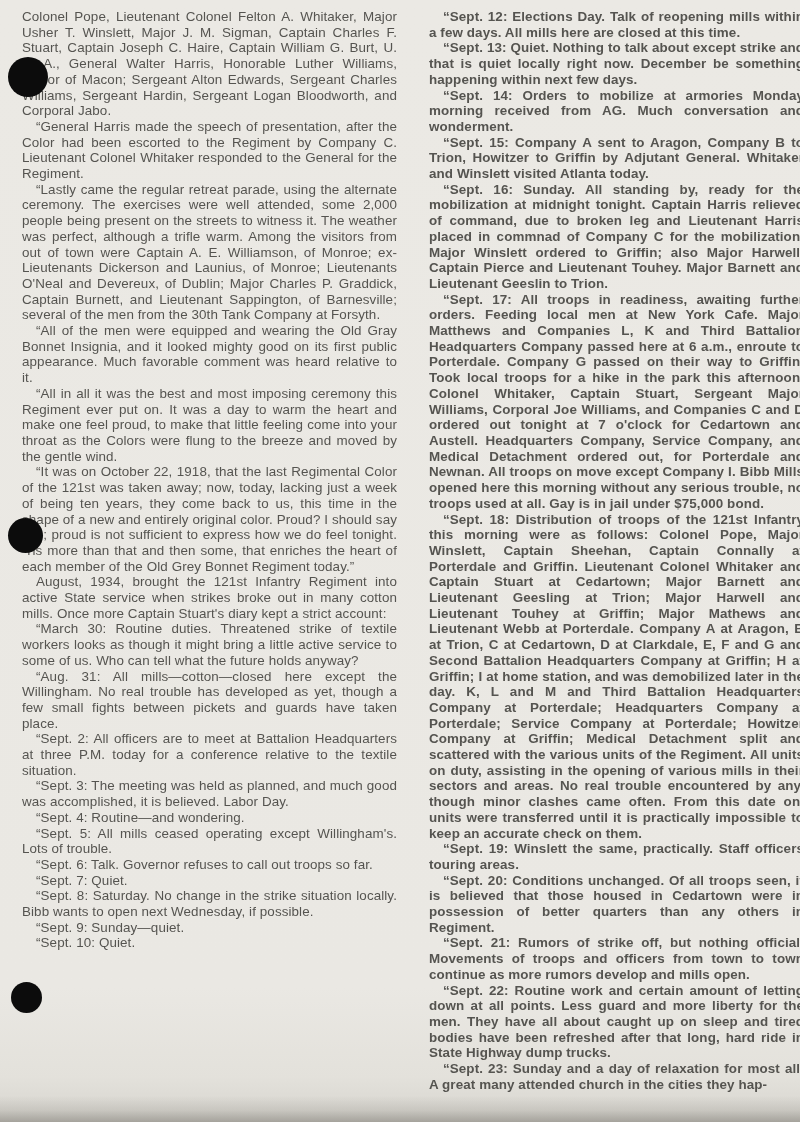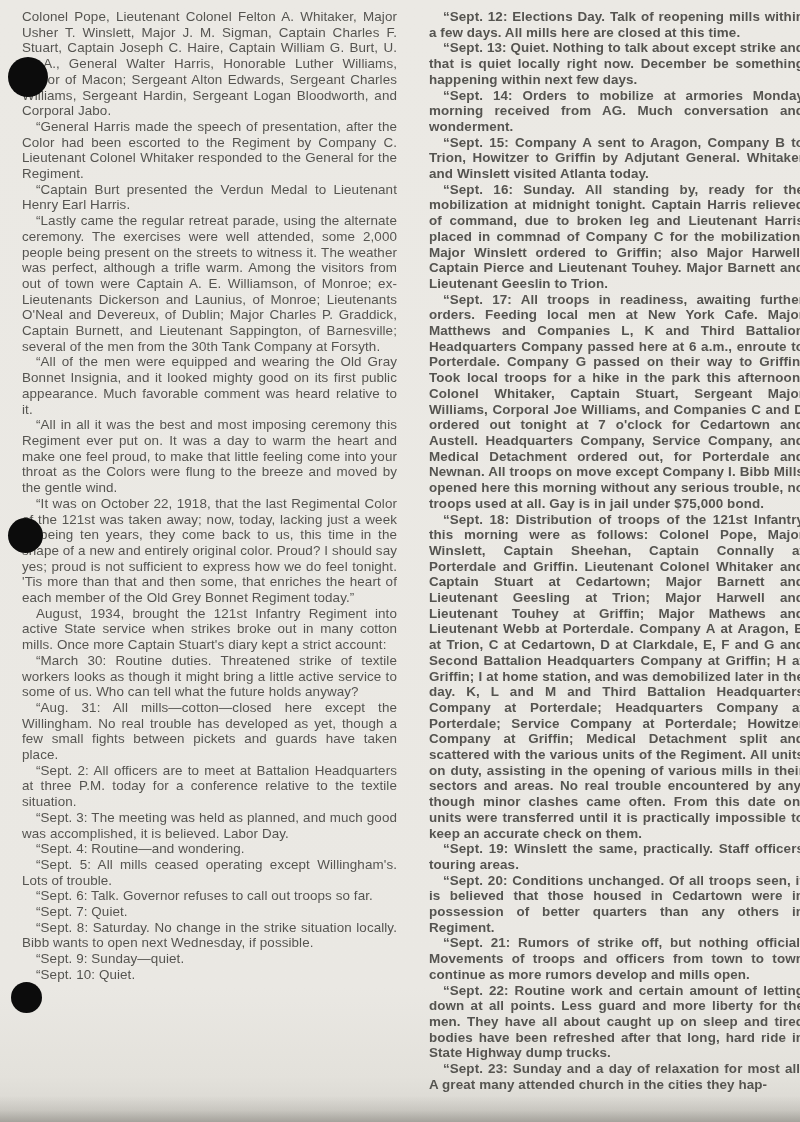--- a/index.html
+++ b/index.html
@@ -52,21 +52,20 @@
   }
 </style>
 </head>
 <body>
 
 <div class="page">
 
   <div class="column left">
     <p class="continuation">Colonel Pope, Lieutenant Colonel Felton A. Whitaker, Major Usher T. Winslett, Major J. M. Sigman, Captain Charles F. Stuart, Captain Joseph C. Haire, Captain William G. Burt, U. S. A., General Walter Harris, Honorable Luther Williams, Mayor of Macon; Sergeant Alton Edwards, Sergeant Charles Williams, Sergeant Hardin, Sergeant Logan Bloodworth, and Corporal Jabo.</p>
     <p>“General Harris made the speech of presentation, after the Color had been escorted to the Regiment by Company C.  Lieutenant Colonel Whitaker responded to the General for the Regiment.</p>
-    <p>“Captain Burt presented the Verdun Medal to Lieutenant Henry Earl Harris.</p>
     <p>“Lastly came the regular retreat parade, using the alternate ceremony.  The exercises were well attended, some 2,000 people being present on the streets to witness it.  The weather was perfect, although a trifle warm. Among the visitors from out of town were Captain A. E. Williamson, of Monroe; ex-Lieutenants Dickerson and Launius, of Monroe; Lieutenants O'Neal and Devereux, of Dublin; Major Charles P. Graddick, Captain Burnett, and Lieutenant Sappington, of Barnesville; several of the men from the 30th Tank Company at Forsyth.</p>
     <p>“All of the men were equipped and wearing the Old Gray Bonnet Insignia, and it looked mighty good on its first public appearance.  Much favorable comment was heard relative to it.</p>
     <p>“All in all it was the best and most imposing ceremony this Regiment ever put on.  It was a day to warm the heart and make one feel proud, to make that little feeling come into your throat as the Colors were flung to the breeze and moved by the gentle wind.</p>
     <p>“It was on October 22, 1918, that the last Regimental Color of the 121st was taken away; now, today, lacking just a week of being ten years, they come back to us, this time in the shape of a new and entirely original color.  Proud?  I should say yes; proud is not sufficient to express how we do feel tonight.  'Tis more than that and then some, that enriches the heart of each member of the Old Grey Bonnet Regiment today.”</p>
     <p>August, 1934, brought the 121st Infantry Regiment into active State service when strikes broke out in many cotton mills.  Once more Captain Stuart's diary kept a strict account:</p>
     <p>“March 30: Routine duties.  Threatened strike of textile workers looks as though it might bring a little active service to some of us.  Who can tell what the future holds anyway?</p>
     <p>“Aug. 31: All mills—cotton—closed here except the Willingham.  No real trouble has developed as yet, though a few small fights between pickets and guards have taken place.</p>
     <p>“Sept. 2: All officers are to meet at Battalion Headquarters at three P.M. today for a conference relative to the textile situation.</p>
     <p>“Sept. 3: The meeting was held as planned, and much good was accomplished, it is believed.  Labor Day.</p>
     <p>“Sept. 4: Routine—and wondering.</p>

